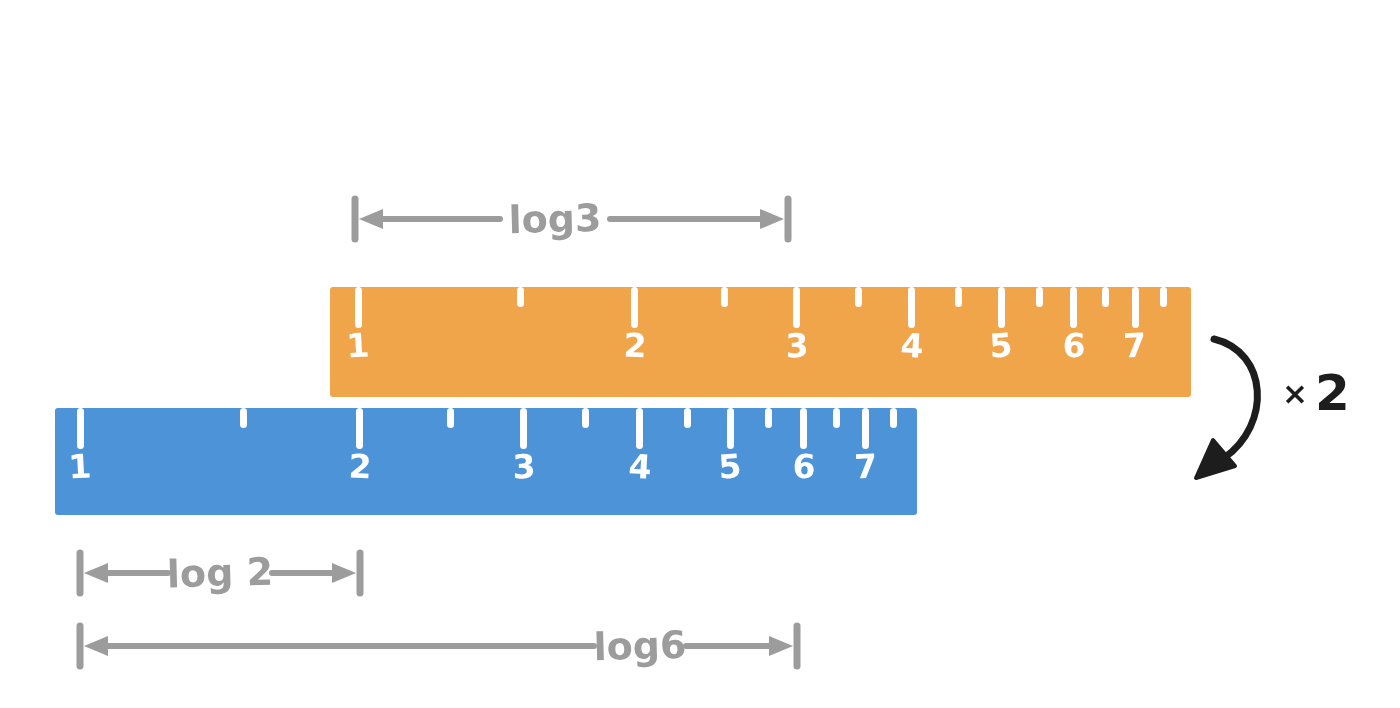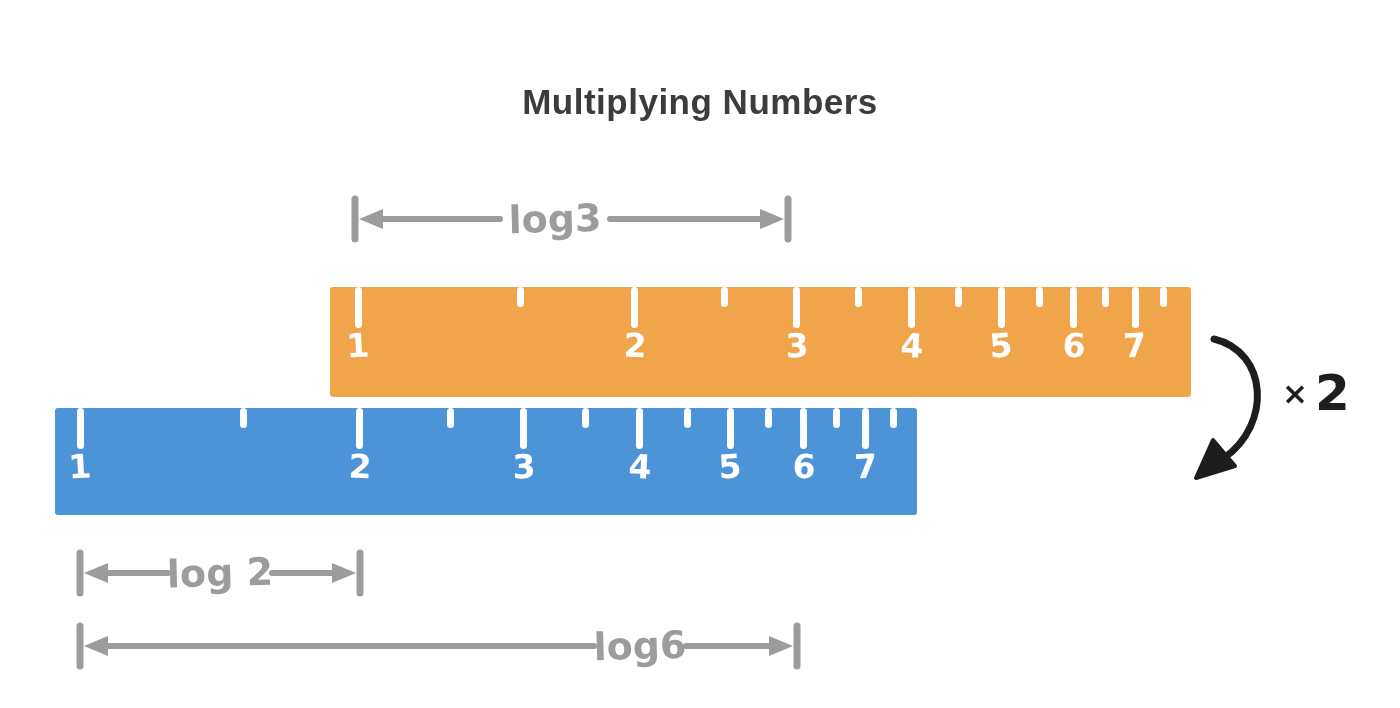--- a/index.html
+++ b/index.html
@@ -28,21 +28,20 @@
   .times{
     position:absolute;left:1282px;top:368px;display:flex;align-items:center;gap:7px;
   }
   .times-x{font-size:31px;font-weight:700;line-height:1;}
   .times-2{font-size:50px;font-weight:700;line-height:1;}
 </style>
 </head>
 <body>
 
 <div class="canvas" id="canvas" style="background: rgb(255, 255, 255);">
-  <h1 class="title" style="color: rgb(60, 60, 60);">Multiplying Numbers</h1>
   <svg id="arrow-layer" width="1400" height="708">
       <g fill="#9C9C9C" stroke="#9C9C9C" stroke-width="6" stroke-linecap="round">
         <line x1="355" y1="199" x2="355" y2="239" stroke-width="7"></line>
         <line x1="788" y1="199" x2="788" y2="239" stroke-width="7"></line>
         <line x1="373" y1="219" x2="500" y2="219"></line>
         <line x1="610" y1="219" x2="770" y2="219"></line>
         <polygon points="359,219 383,209 383,229" stroke="none"></polygon>
         <polygon points="784,219 760,209 760,229" stroke="none"></polygon>
       </g>
       <g fill="#9C9C9C" stroke="#9C9C9C" stroke-width="6" stroke-linecap="round">

